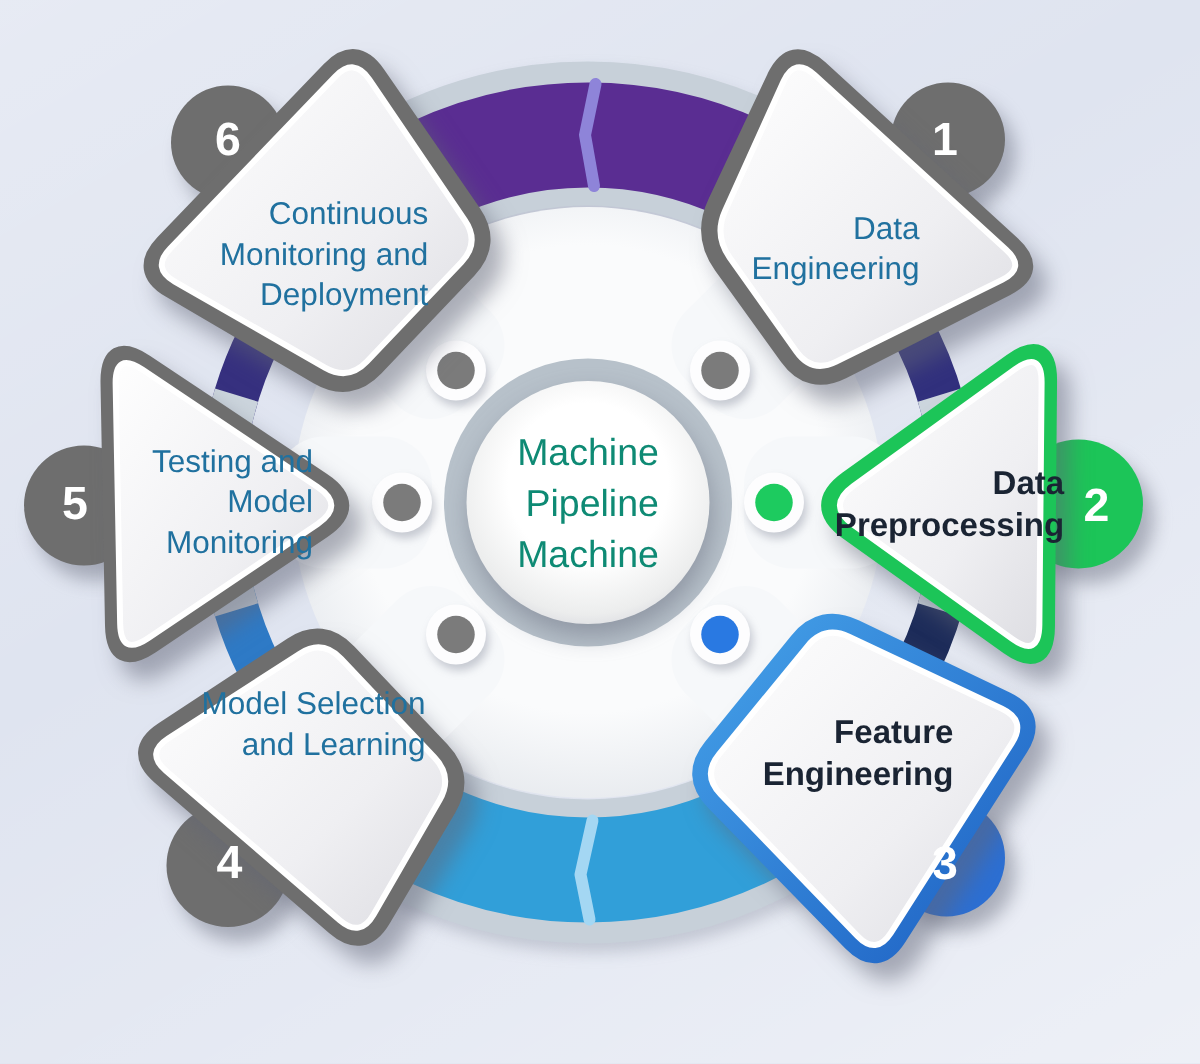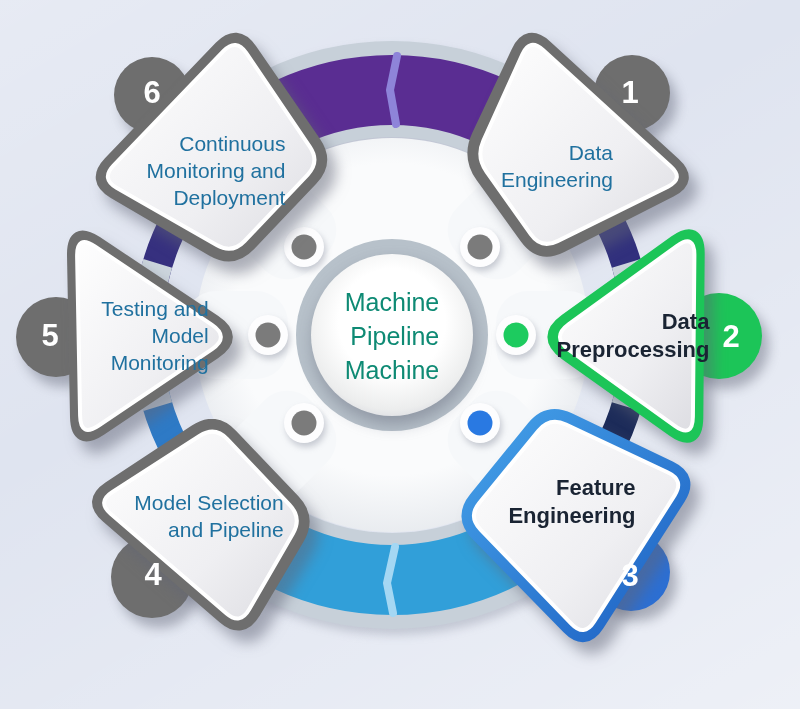--- a/index.html
+++ b/index.html
@@ -21,21 +21,21 @@
   .sp-inner{stroke:#ffffff;stroke-width:4;stroke-linejoin:round;fill:url(#shapeG)}
   .overlay{position:absolute;left:0;top:0;width:800px;height:709px;pointer-events:none}
   .lbl{position:absolute;transform:translate(-50%,-50%);text-align:right;white-space:nowrap}
   .lbl-steel{color:var(--c-text_steel,#20719f);font-size:21px;line-height:27px;font-weight:400}
   .lbl-navy{color:var(--c-text_navy,#1a2433);font-size:22px;line-height:28px;font-weight:700}
   .lbl-center{color:var(--c-text_teal,#0e8a74);font-size:25px;line-height:34px;font-weight:400}
   .num{position:absolute;transform:translate(-50%,-50%);color:#ffffff;font-size:31px;font-weight:700}
   #lbl-1{left:557px;top:166px}
   #lbl-2{left:633px;top:336px}
   #lbl-3{left:572px;top:502px}
-  #lbl-4{left:209px;top:516px}
+  #lbl-4{left:209px;top:483px}
   #lbl-5{left:155px;top:335px}
   #lbl-6{left:216px;top:170px}
   #lbl-c{left:392px;top:336px}
   #num-1{left:630px;top:93px}
   #num-2{left:731px;top:337px}
   #num-3{left:630px;top:576px}
   #num-4{left:153px;top:575px}
   #num-5{left:50px;top:336px}
   #num-6{left:152px;top:93px}
 </style>
@@ -155,21 +155,21 @@
   <div class="lbl lbl-navy" id="lbl-2">
     <div>Data</div>
     <div>Preprocessing</div>
   </div>
   <div class="lbl lbl-navy" id="lbl-3">
     <div>Feature</div>
     <div>Engineering</div>
   </div>
   <div class="lbl lbl-steel" id="lbl-4">
     <div>Model Selection</div>
-    <div>and Pipeline</div>
+    <div>and Learning</div>
   </div>
   <div class="lbl lbl-steel" id="lbl-5">
     <div>Testing and</div>
     <div>Model</div>
     <div>Monitoring</div>
   </div>
   <div class="lbl lbl-steel" id="lbl-6">
     <div>Continuous</div>
     <div>Monitoring and</div>
     <div>Deployment</div>

